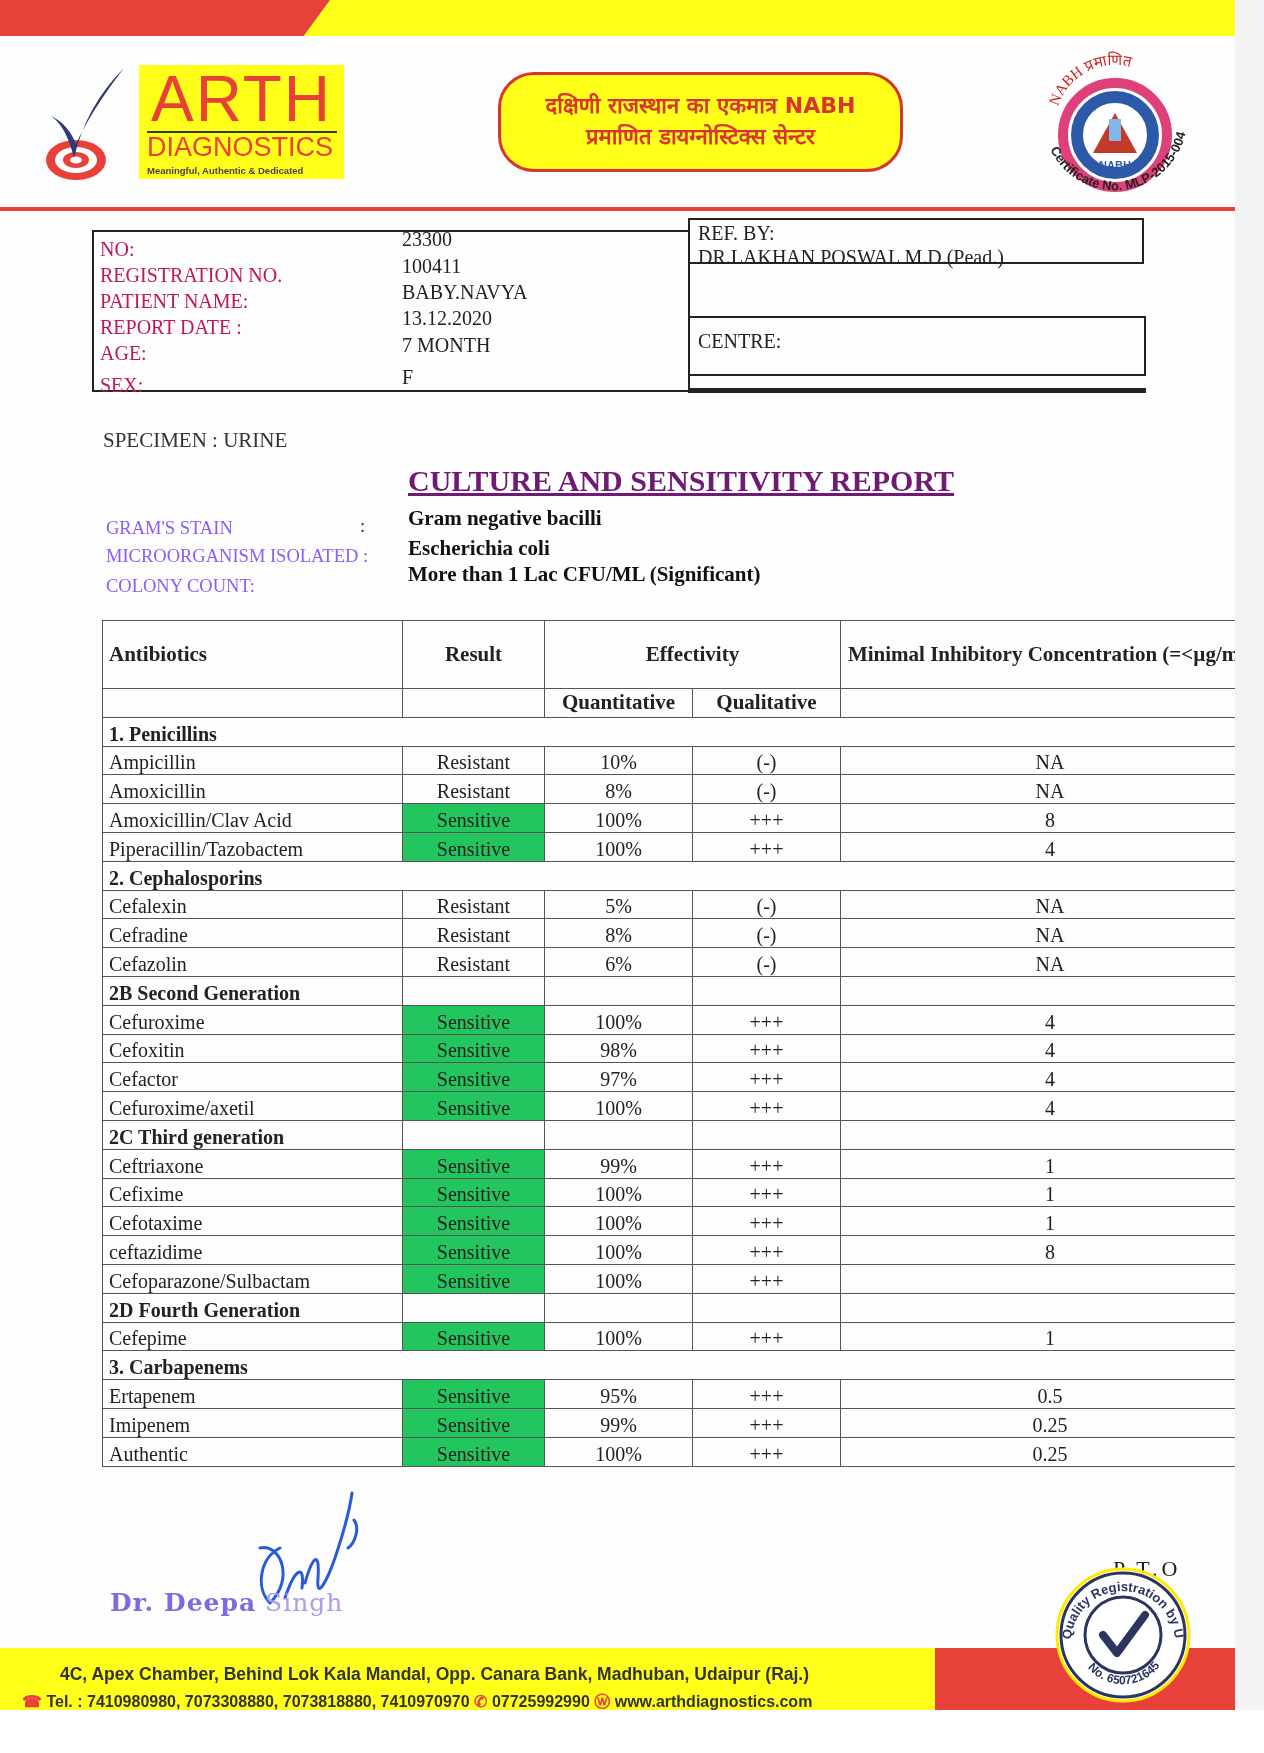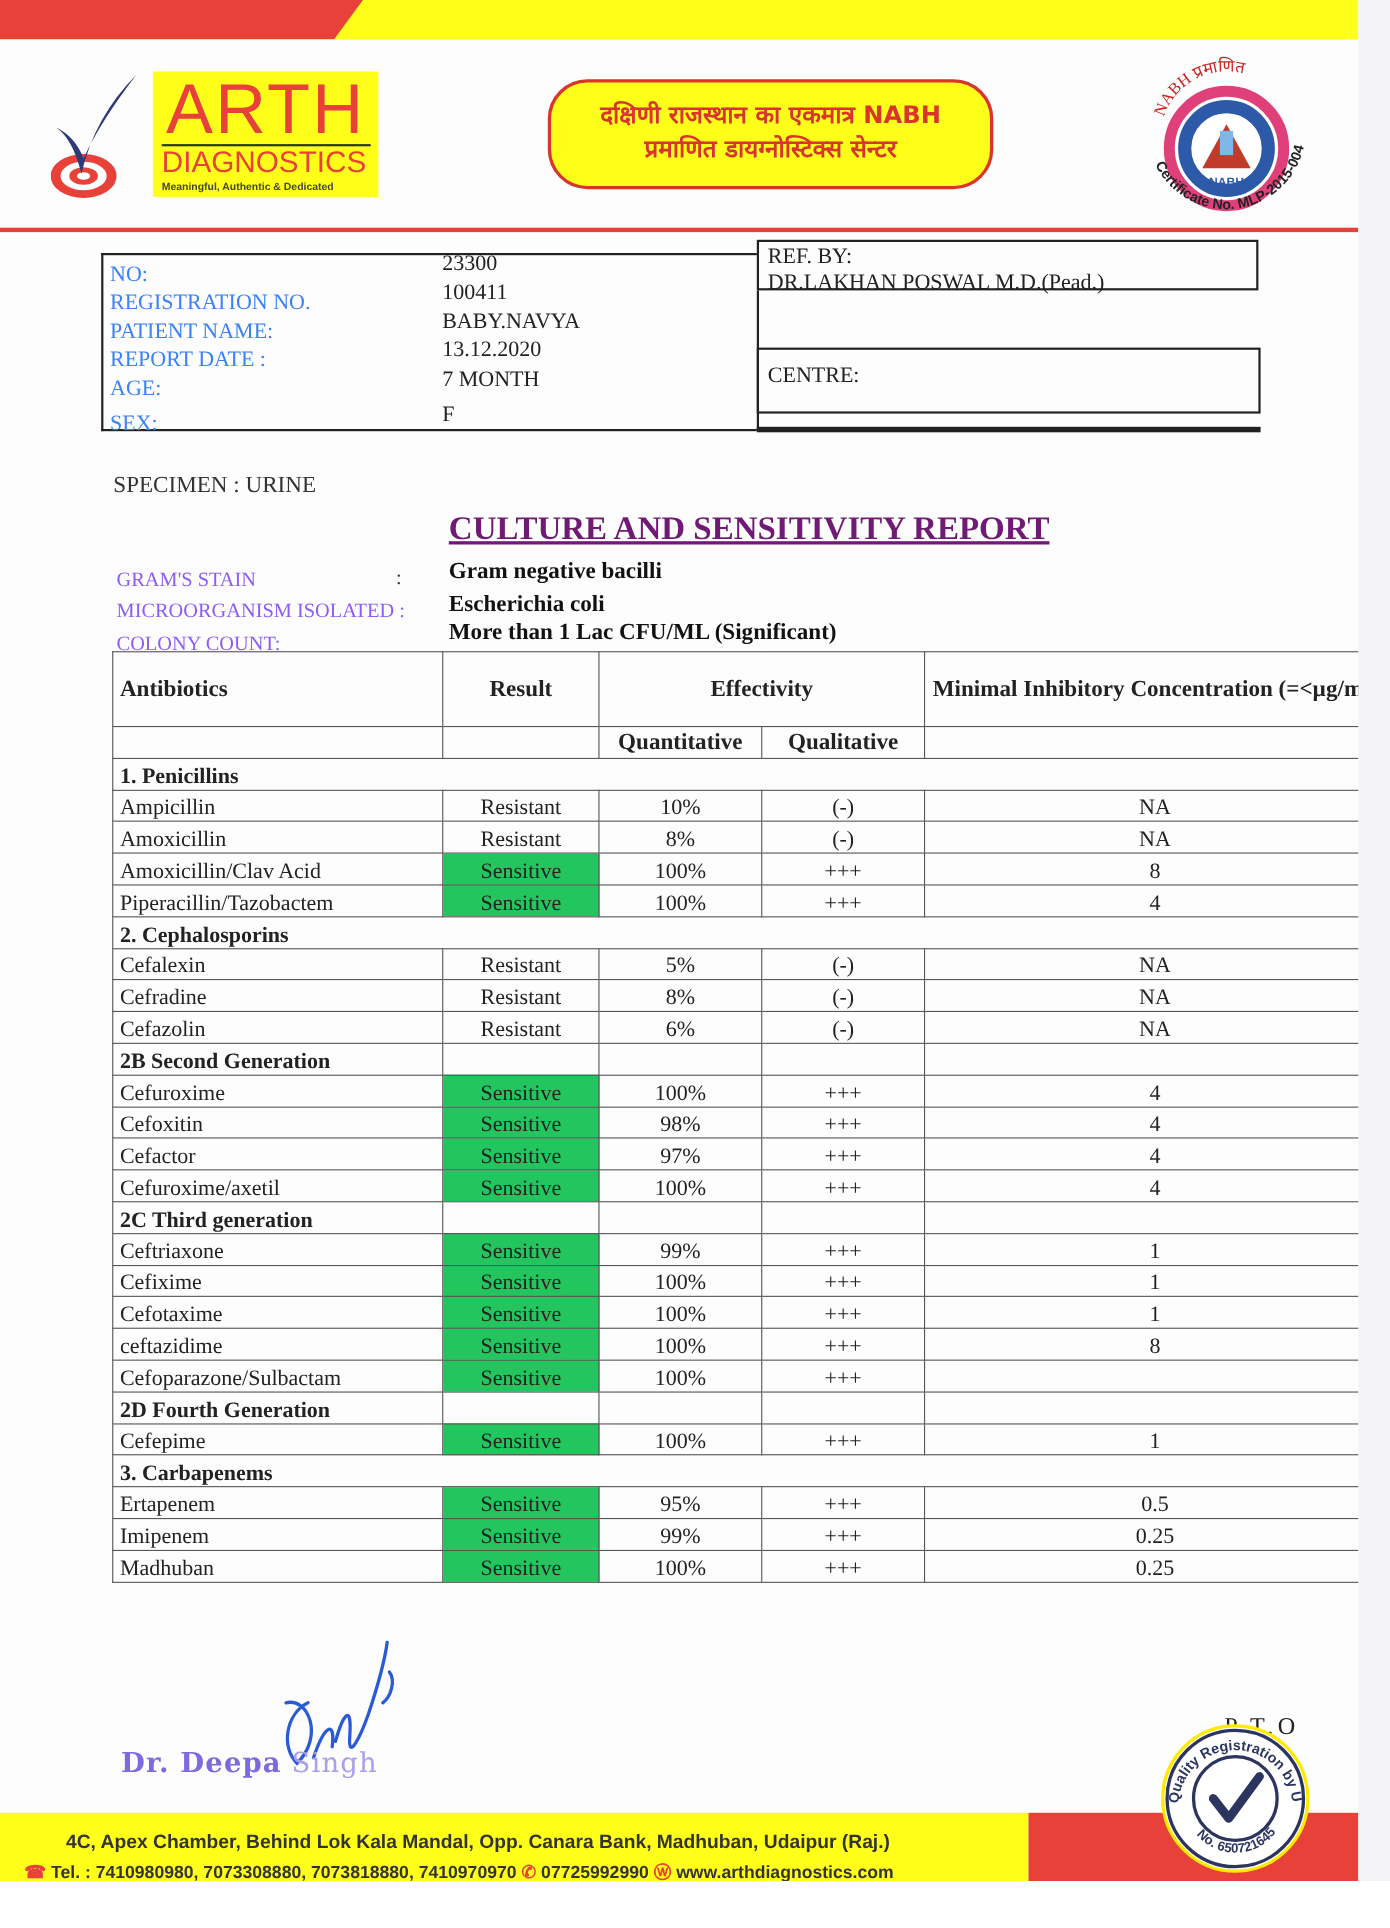--- a/index.html
+++ b/index.html
@@ -32,32 +32,32 @@
   
   .nabh-seal { position: absolute; left: 1025px; top: 35px; width: 180px; height: 175px; }
 
   
   .info-box { position: absolute; left: 92px; top: 218px; width: 1053px; height: 176px; }
   .info-left { position: absolute; left: 0; top: 12px; width: 596px; height: 162px; border: 2px solid #222; border-right: none; }
   .info-right-top { position: absolute; left: 596px; top: 0; width: 456px; height: 46px; border: 2px solid #222; }
   .info-right-mid { position: absolute; left: 596px; top: 46px; width: 2px; height: 128px; background: #222; }
   .info-right-centre { position: absolute; left: 596px; top: 98px; width: 458px; height: 60px; border: 2px solid #222; }
   .info-bottom-bar { position: absolute; left: 596px; top: 170px; width: 458px; height: 5px; background: #222; }
-  .info-row { position: absolute; left: 8px; font-size: 20px; color: #3b82f6; }
+  .info-row { position: absolute; left: 8px; font-size: 20px; color: #be185d; }
   .info-val { position: absolute; left: 310px; font-size: 20px; color: #222; }
   .info-ref { position: absolute; left: 606px; font-size: 20px; color: #222; }
 
   .specimen { position: absolute; left: 103px; top: 428px; font-size: 21px; color: #333; }
   .report-title { position: absolute; left: 408px; top: 464px; font-size: 30px; font-weight: bold; text-decoration: underline; color: #701a75; }
   .meta-label { position: absolute; left: 106px; font-size: 18.5px; color: #8b5cf6; }
   .meta-colon { position: absolute; left: 360px; font-size: 18.5px; color: #333; }
   .meta-val { position: absolute; left: 408px; font-size: 21px; font-weight: bold; color: #111; }
 
   
-  .abx-table { position: absolute; left: 102px; top: 592px; width: 1158px; border-collapse: collapse; font-size: 20px; color: #222; }
+  .abx-table { position: absolute; left: 102px; top: 620px; width: 1158px; border-collapse: collapse; font-size: 20px; color: #222; }
   .abx-table td, .abx-table th { border: 1px solid #555; padding: 0 6px; height: 28.8px; vertical-align: bottom; }
   .abx-table th { font-weight: bold; font-size: 21px; }
   .abx-table .c-name { width: 300px; text-align: left; }
   .abx-table .c-res { width: 142px; text-align: center; }
   .abx-table .c-quant { width: 148px; text-align: center; }
   .abx-table .c-qual { width: 148px; text-align: center; }
   .abx-table .c-mic { text-align: center; }
   .abx-table .hdr-tall { height: 68px; }
   .abx-table .group-row td { font-weight: bold; border-left: 1px solid #555; }
   .abx-table .sub-row td.c-name { font-weight: bold; font-style: italic; }
@@ -331,21 +331,21 @@
           <td class="c-mic">0.5</td>
         </tr>
         <tr>
           <td class="c-name">Imipenem</td>
           <td class="c-res sens">Sensitive</td>
           <td class="c-quant">99%</td>
           <td class="c-qual">+++</td>
           <td class="c-mic">0.25</td>
         </tr>
         <tr>
-          <td class="c-name">Madhuban</td>
+          <td class="c-name">Authentic</td>
           <td class="c-res sens">Sensitive</td>
           <td class="c-quant">100%</td>
           <td class="c-qual">+++</td>
           <td class="c-mic">0.25</td>
         </tr>
       </tbody>
   </table>
 
   <svg class="signature" viewBox="0 0 140 130">
     <path d="M10 60 C30 55 45 90 20 115 C5 100 10 70 30 60 M35 110 C45 80 55 75 52 100 M55 95 C62 70 70 60 68 90 C66 115 78 90 85 70 M85 70 C95 40 100 20 102 5 M98 60 C105 55 110 40 104 32" fill="none" stroke="#2a5bd7" stroke-width="3" stroke-linecap="round"></path>

